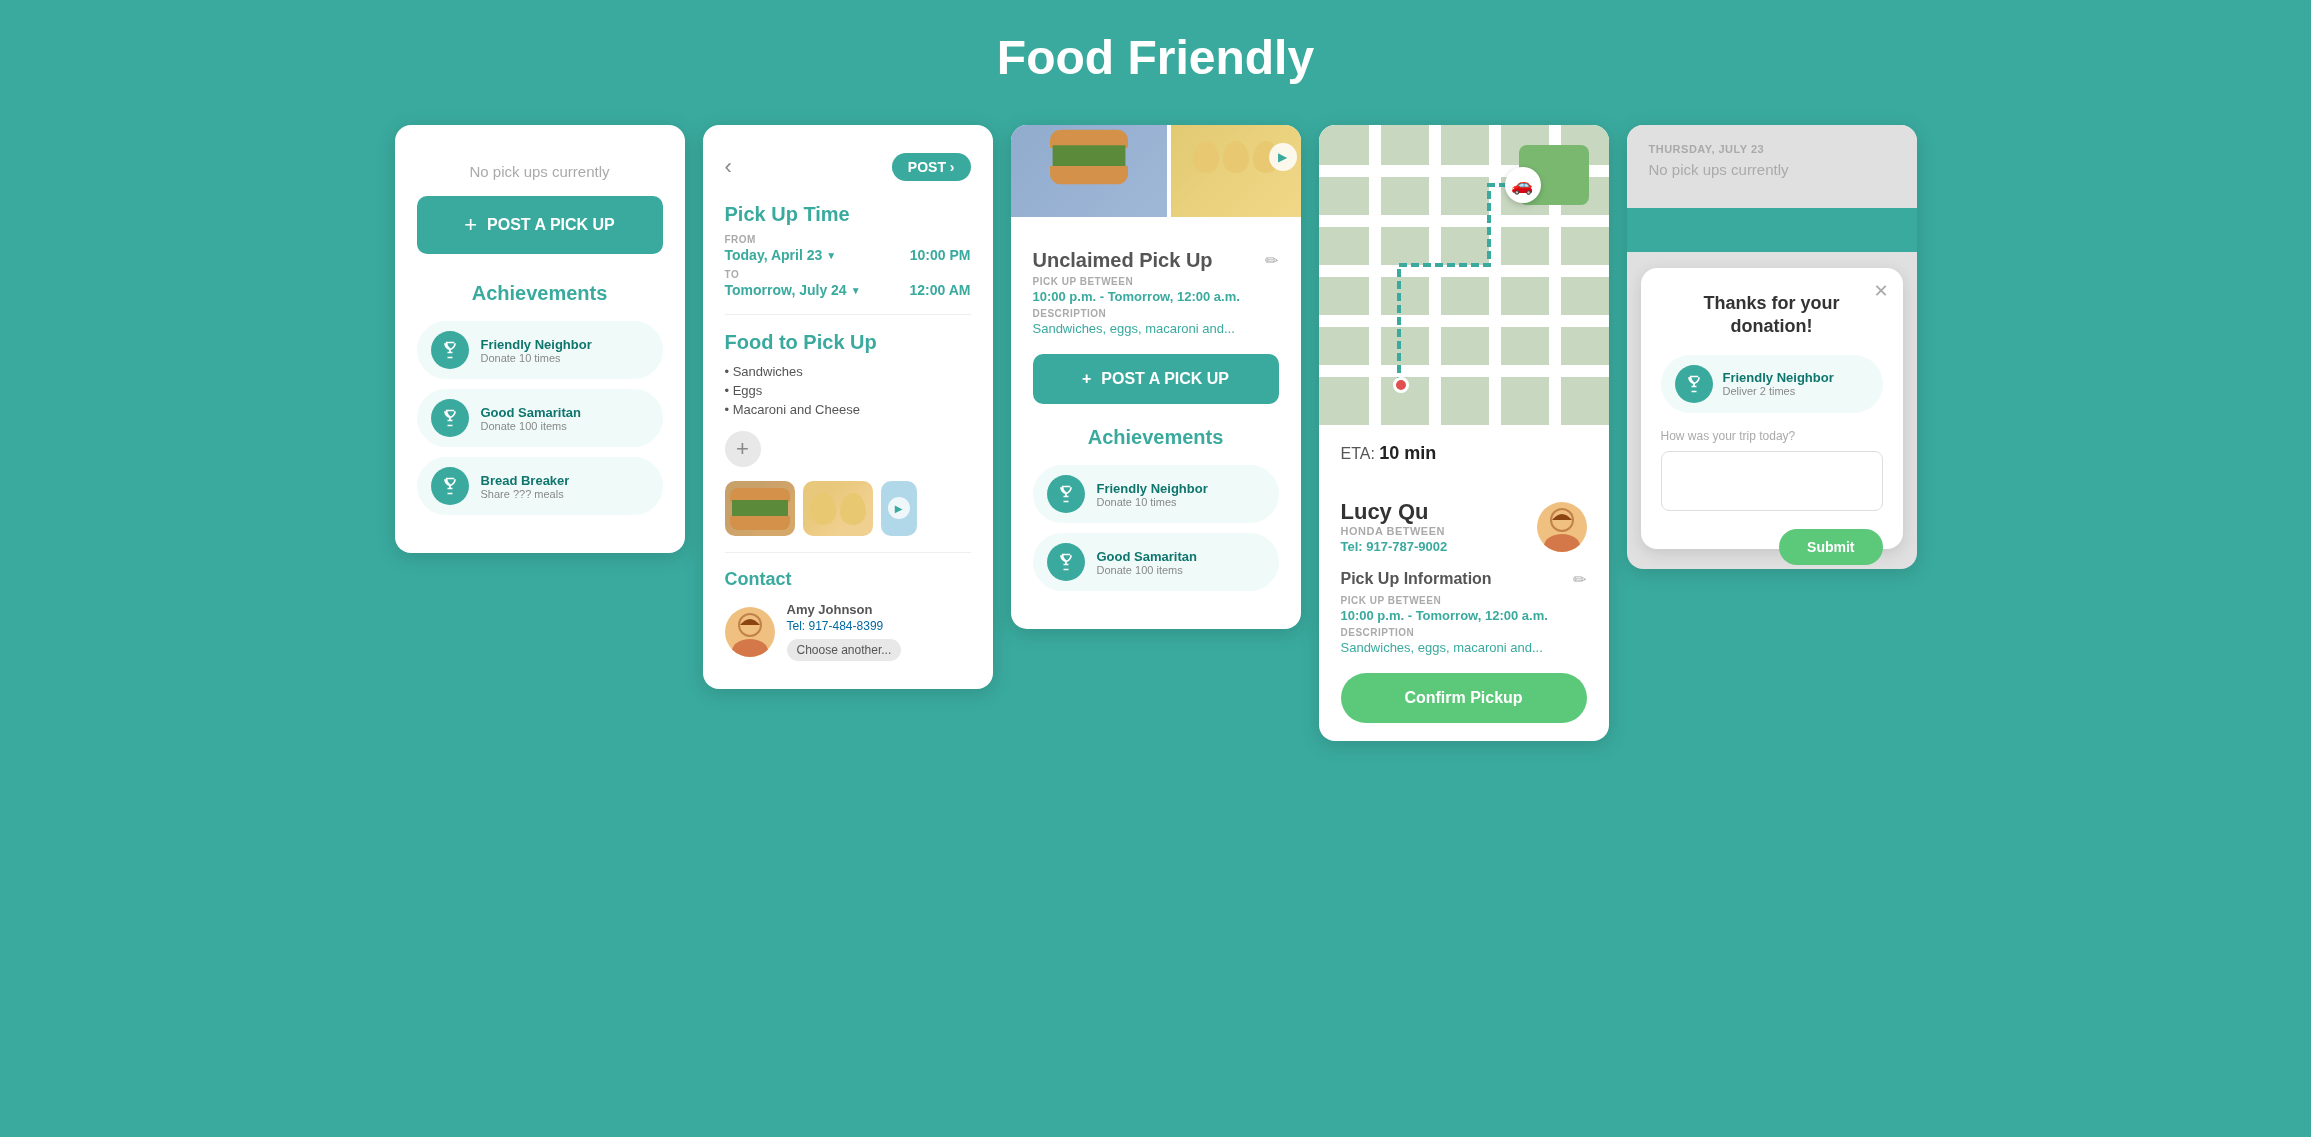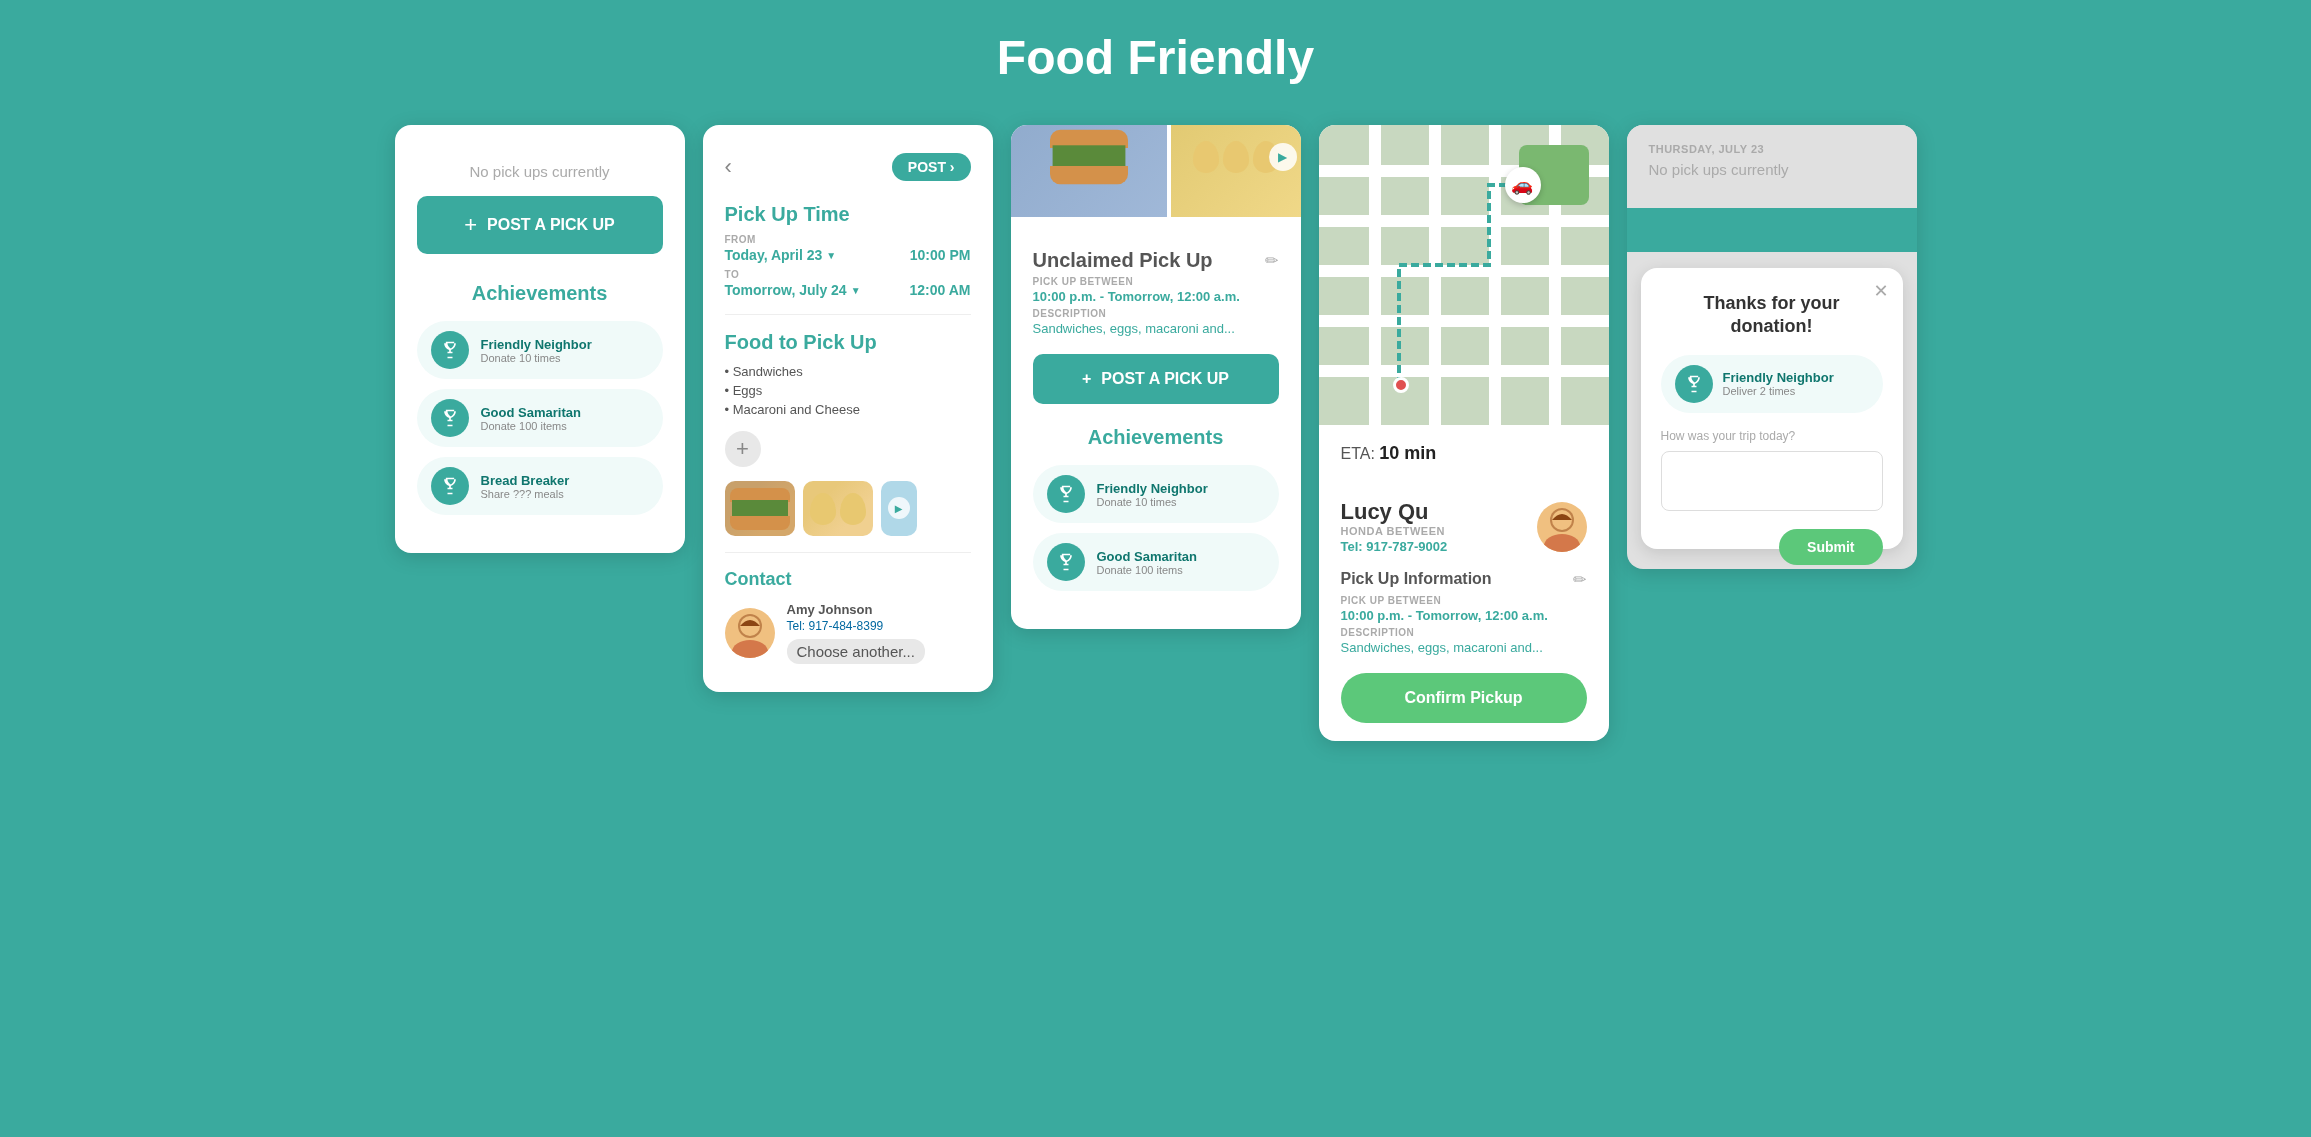--- a/index.html
+++ b/index.html
@@ -288,21 +288,21 @@
     .contact-tel {
       color: #0369a1;
       font-size: 12px;
       margin-bottom: 6px;
     }
     .contact-change-btn {
       background: #e8e8e8;
       border: none;
       border-radius: 12px;
       padding: 4px 10px;
-      font-size: 15px;
+      font-size: 12px;
       color: #555;
       cursor: pointer;
     }
 
     
     .s3-img-strip {
       display: flex;
       gap: 4px;
       margin: -28px -22px 0;
       height: 120px;

